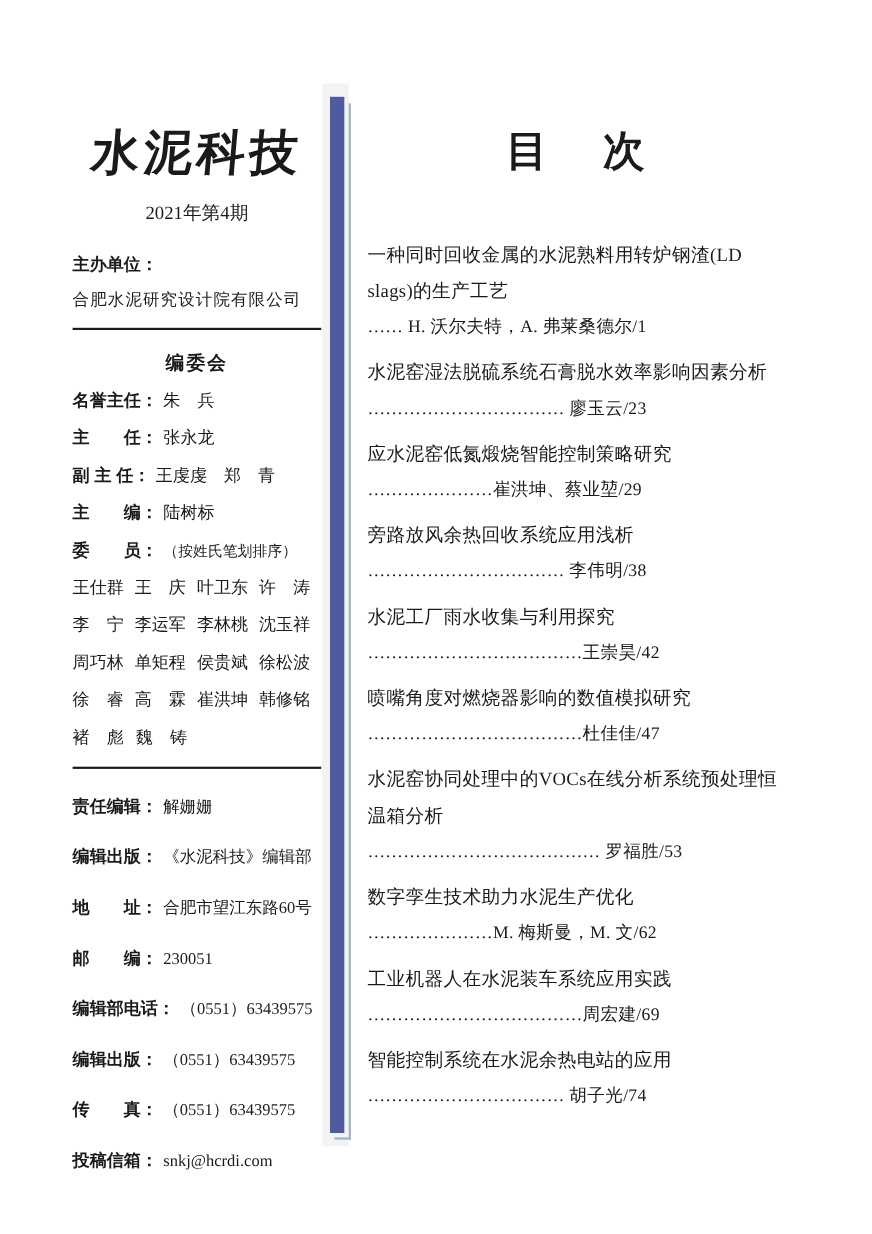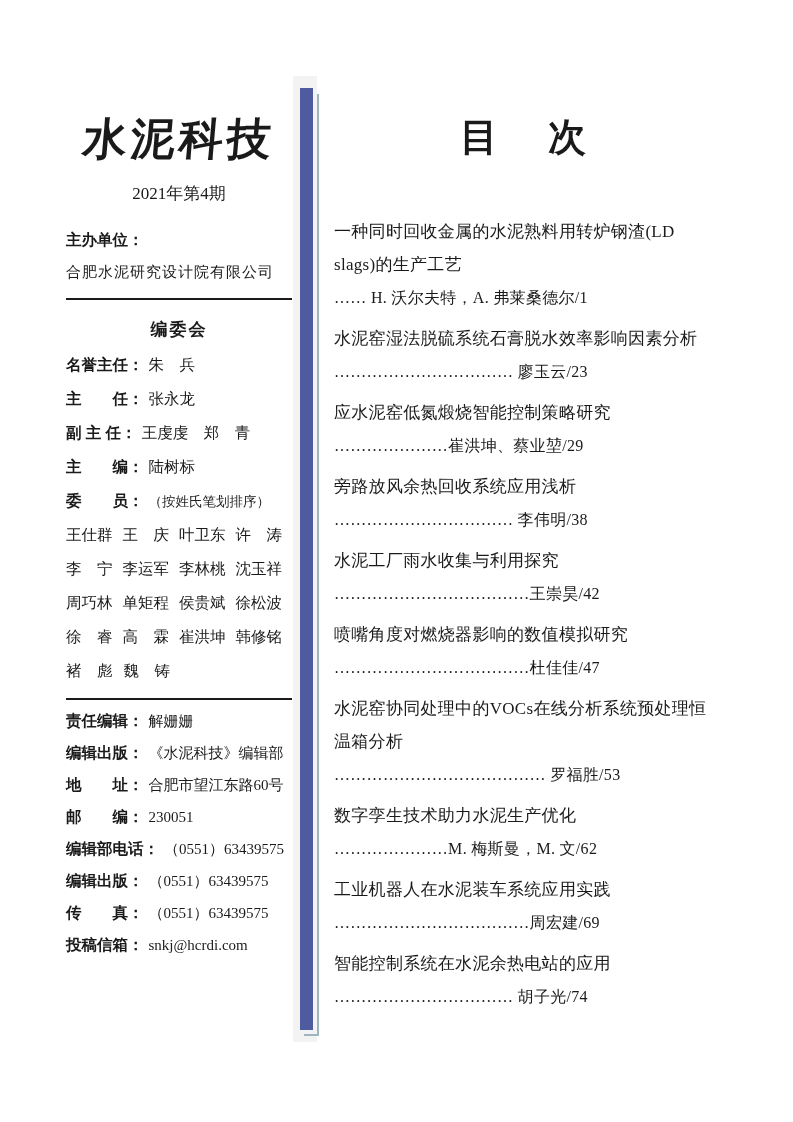--- a/index.html
+++ b/index.html
@@ -18,21 +18,21 @@
   .board-heading{margin:18px 0 6px 0;text-align:center;font-size:17px;font-weight:bold;
                  letter-spacing:2px;font-family:"Liberation Sans",sans-serif;}
   .kv-row{display:flex;margin-top:13px;font-size:15.5px;line-height:21px;align-items:baseline;}
   .kv-row .lbl{font-family:"Liberation Sans",sans-serif;font-weight:bold;white-space:pre;flex:none;}
   .kv-row .val{margin-left:5px;white-space:pre;}
   .kv-row .val.small{font-size:13.5px;color:#222;}
   .members{margin-top:6px;}
   .member-row{display:flex;margin-top:13px;font-size:15.5px;}
   .member{width:57.5px;white-space:pre;}
   .contact{margin-top:4px;}
-  .contact .kv-row{margin-top:10px;}
+  .contact .kv-row{margin-top:24px;}
   .contact .val{font-size:15px;}
 
   
   .divider-strip{position:absolute;left:293px;top:76px;width:24px;height:966px;background:#f3f3f3;}
   .divider-bar{position:absolute;left:300px;top:88px;width:13px;height:942px;background:#4e5b9e;}
   .divider-shadow-v{position:absolute;left:317px;top:94px;width:2px;height:942px;background:#9db6c0;}
   .divider-shadow-h{position:absolute;left:304px;top:1034px;width:15px;height:2px;background:#9db6c0;}
 
   
   .right-col{position:absolute;left:334px;top:112px;width:384px;}

